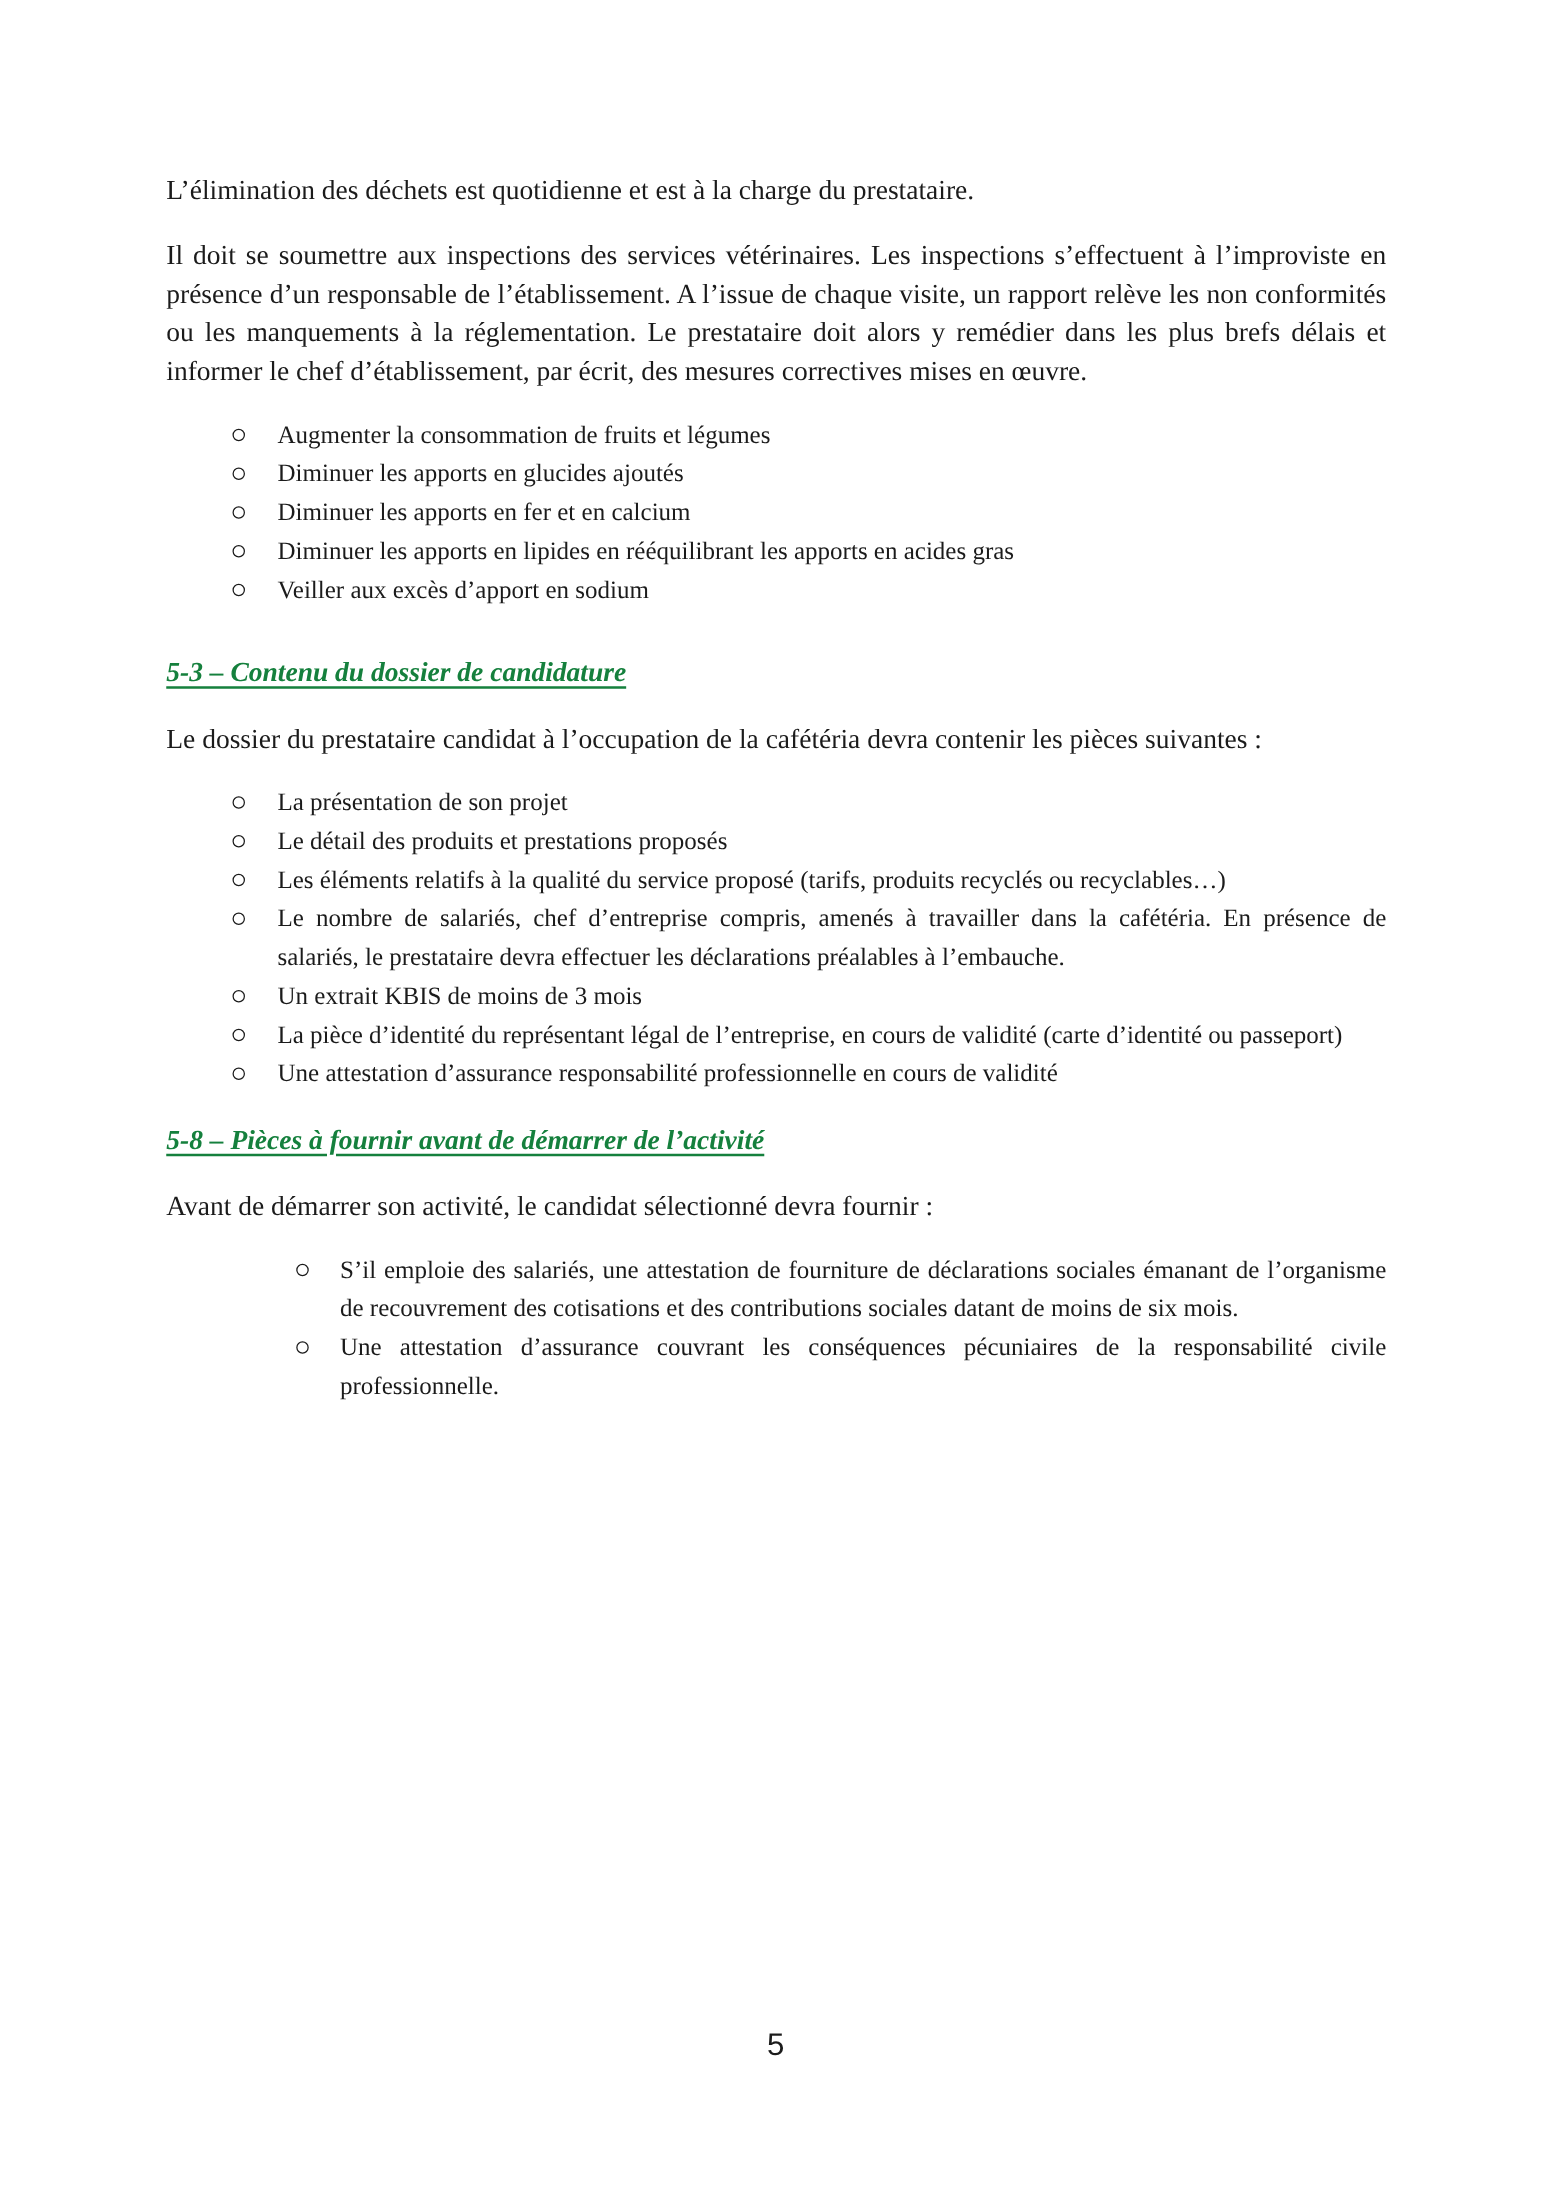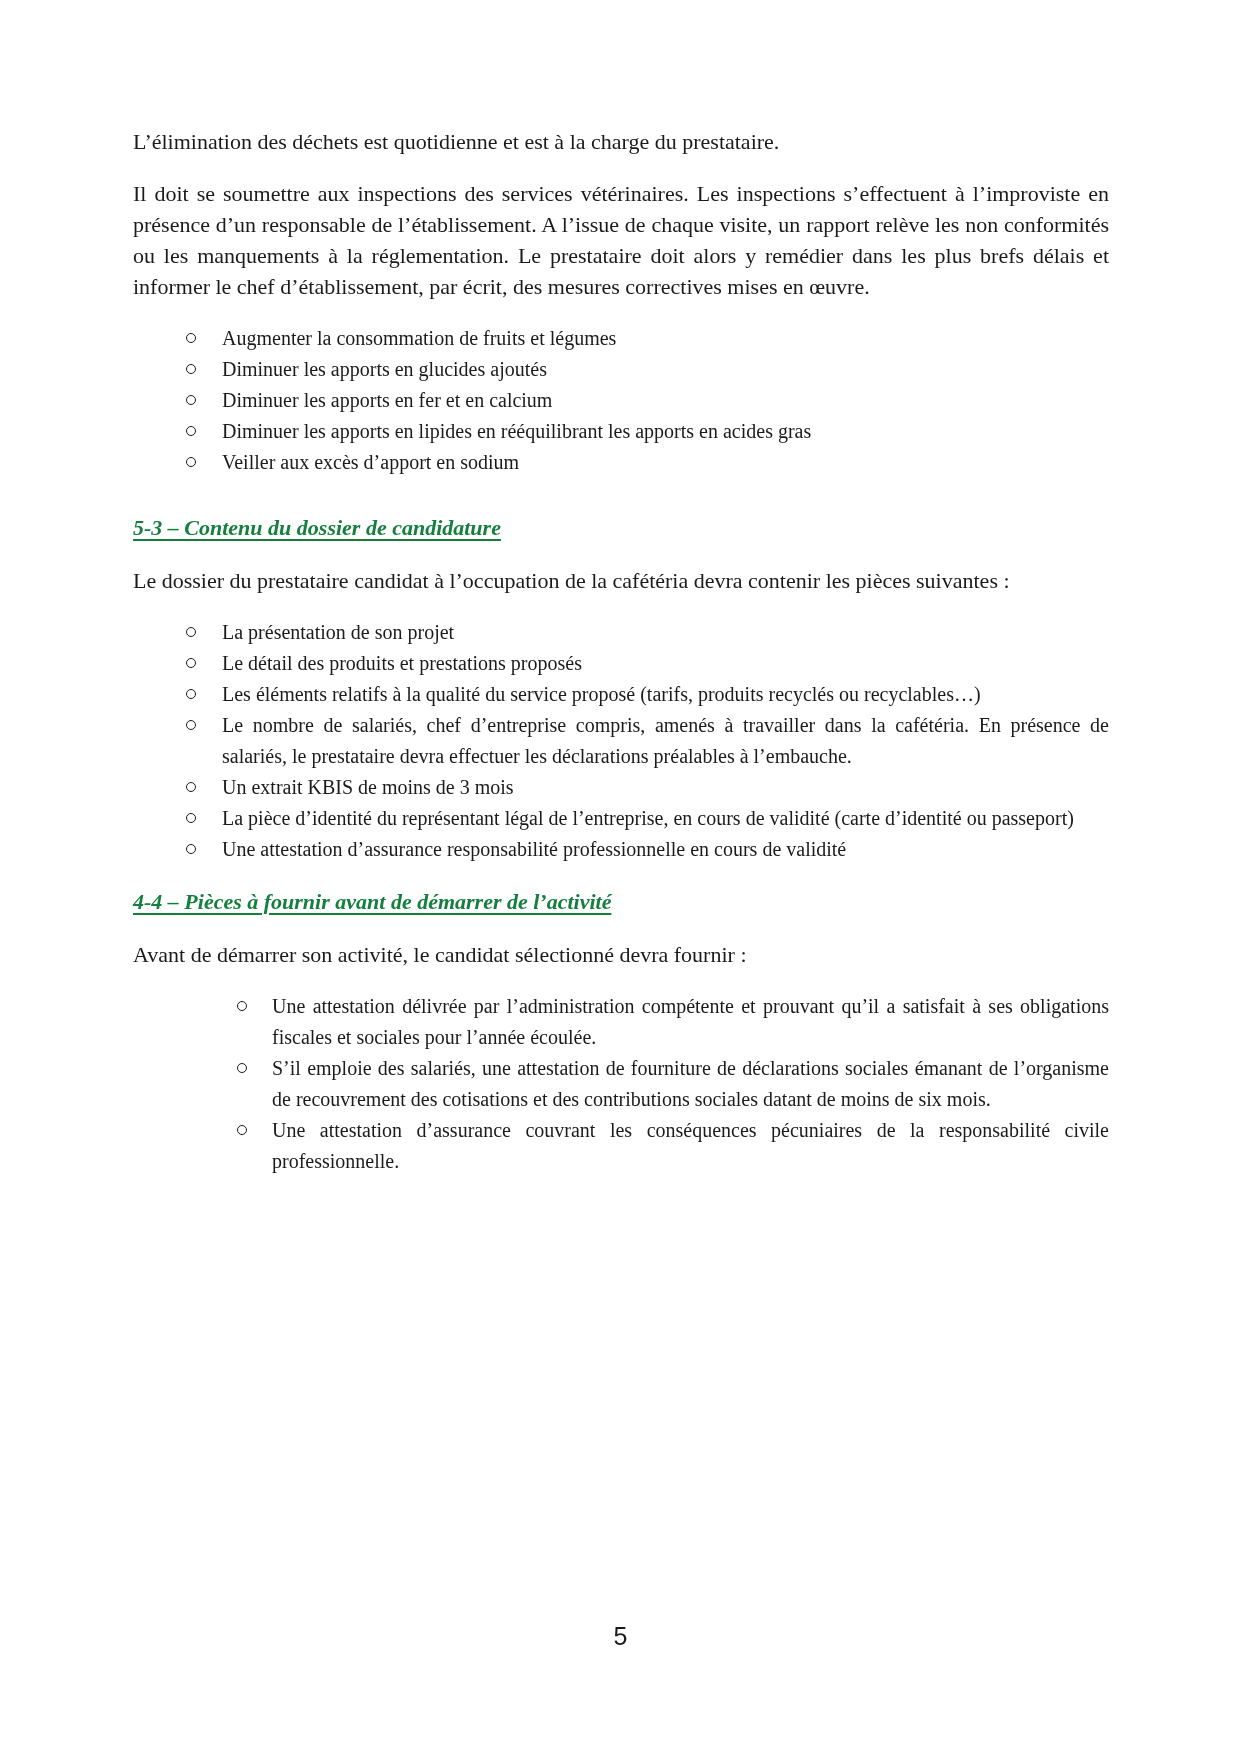--- a/index.html
+++ b/index.html
@@ -8,21 +8,21 @@
     width: 1241px;
     height: 1755px;
     background: #ffffff;
     font-family: "Liberation Serif", serif;
     color: #1b1b1b;
     overflow: hidden;
   }
   .content {
     position: absolute;
     left: 133px;
-    top: 126px;
+    top: 136px;
     width: 976px;
   }
   .para {
     margin: 0 0 21px 0;
     font-size: 22px;
     line-height: 31px;
     text-align: justify;
   }
   .heading {
     margin: 34px 0 22px 0;
@@ -95,26 +95,25 @@
     <ul class="blist">
       <li><span class="bullet"></span><span>La présentation de son projet</span></li>
       <li><span class="bullet"></span><span>Le détail des produits et prestations proposés</span></li>
       <li><span class="bullet"></span><span>Les éléments relatifs à la qualité du service proposé (tarifs, produits recyclés ou recyclables…)</span></li>
       <li><span class="bullet"></span><span>Le nombre de salariés, chef d’entreprise compris, amenés à travailler dans la cafétéria. En présence de salariés, le prestataire devra effectuer les déclarations préalables à l’embauche.</span></li>
       <li><span class="bullet"></span><span>Un extrait KBIS de moins de 3 mois</span></li>
       <li><span class="bullet"></span><span>La pièce d’identité du représentant légal de l’entreprise, en cours de validité (carte d’identité ou passeport)</span></li>
       <li><span class="bullet"></span><span>Une attestation d’assurance responsabilité professionnelle en cours de validité</span></li>
     </ul>
 
-    <h2 class="heading tight">4-4 – Pièces à fournir avant de démarrer de l’activité</h2>
+    <h2 class="heading tight">5-8 – Pièces à fournir avant de démarrer de l’activité</h2>
 
     <p class="para">Avant de démarrer son activité, le candidat sélectionné devra fournir :</p>
 
     <ul class="blist deep">
-      <li><span class="bullet"></span><span>Une attestation délivrée par l’administration compétente et prouvant qu’il a satisfait à ses obligations fiscales et sociales pour l’année écoulée.</span></li>
       <li><span class="bullet"></span><span>S’il emploie des salariés, une attestation de fourniture de déclarations sociales émanant de l’organisme de recouvrement des cotisations et des contributions sociales datant de moins de six mois.</span></li>
       <li><span class="bullet"></span><span>Une attestation d’assurance couvrant les conséquences pécuniaires de la responsabilité civile professionnelle.</span></li>
     </ul>
 
   </div>
 
   <div class="page-number">5</div>
 </div>
 
 </body></html>

